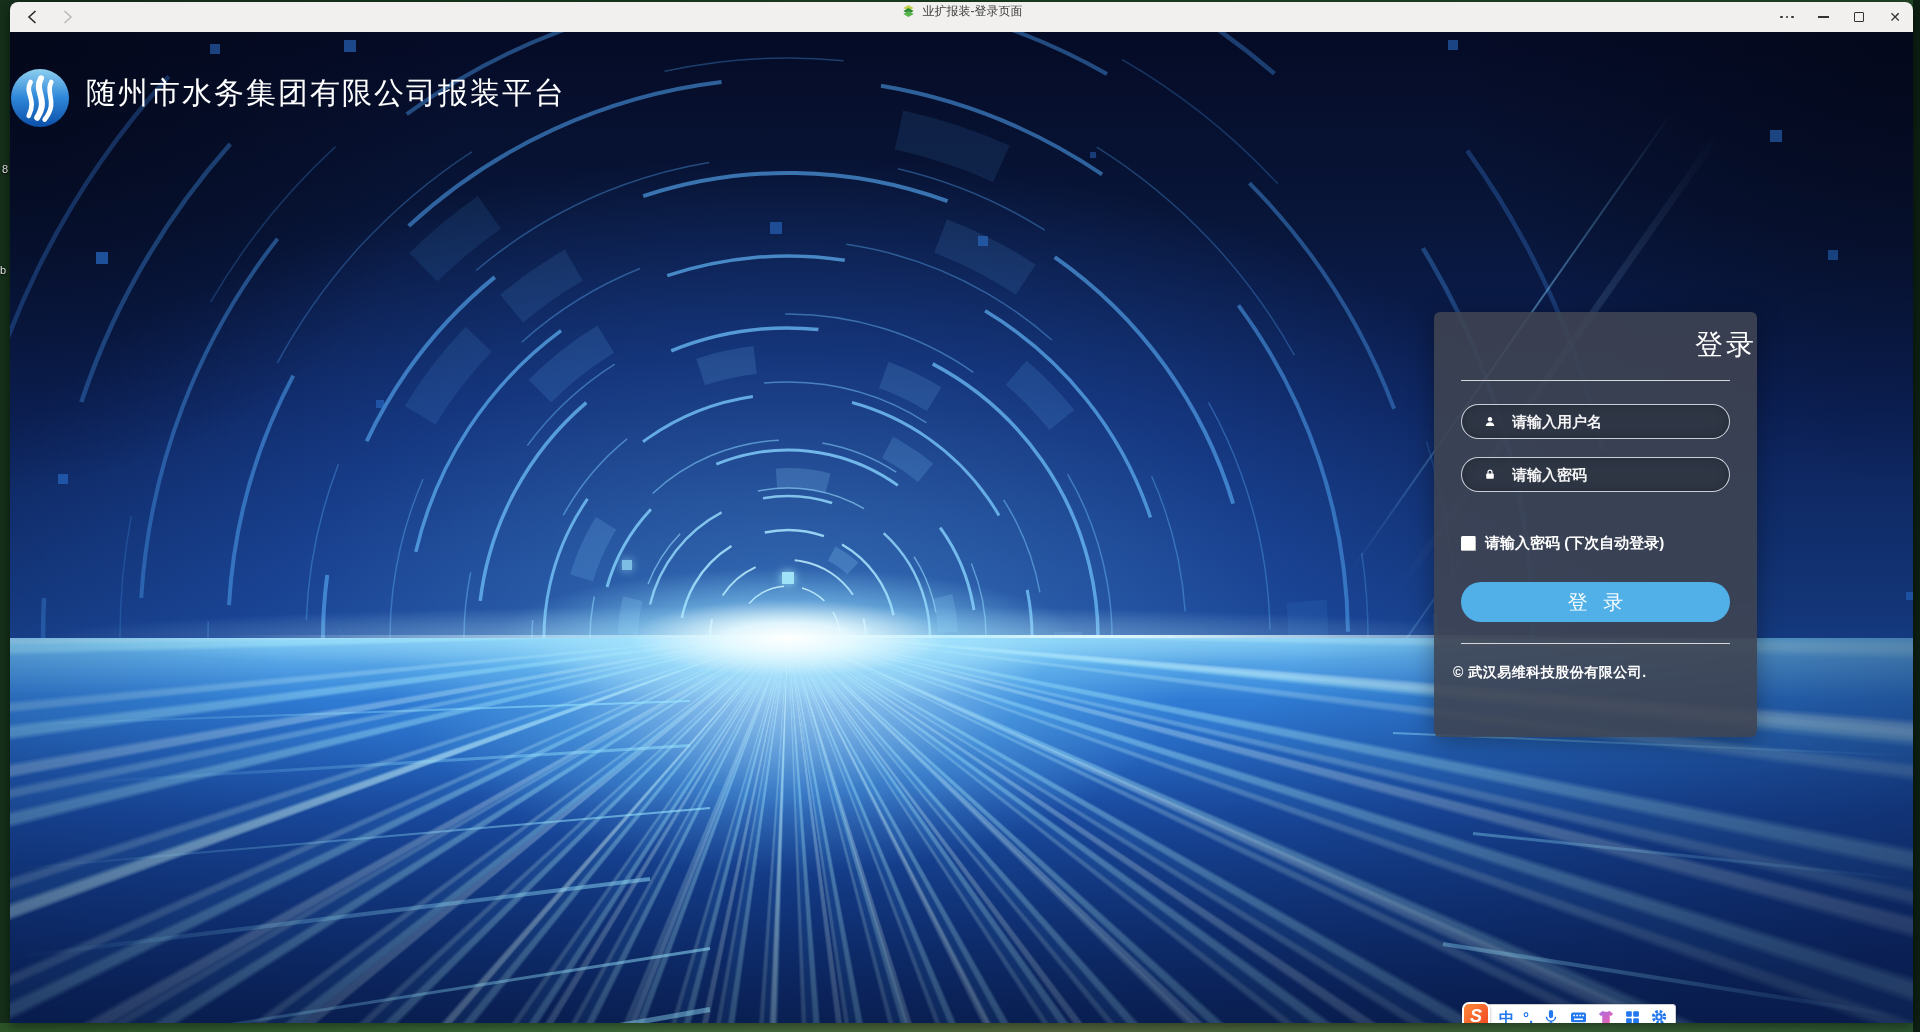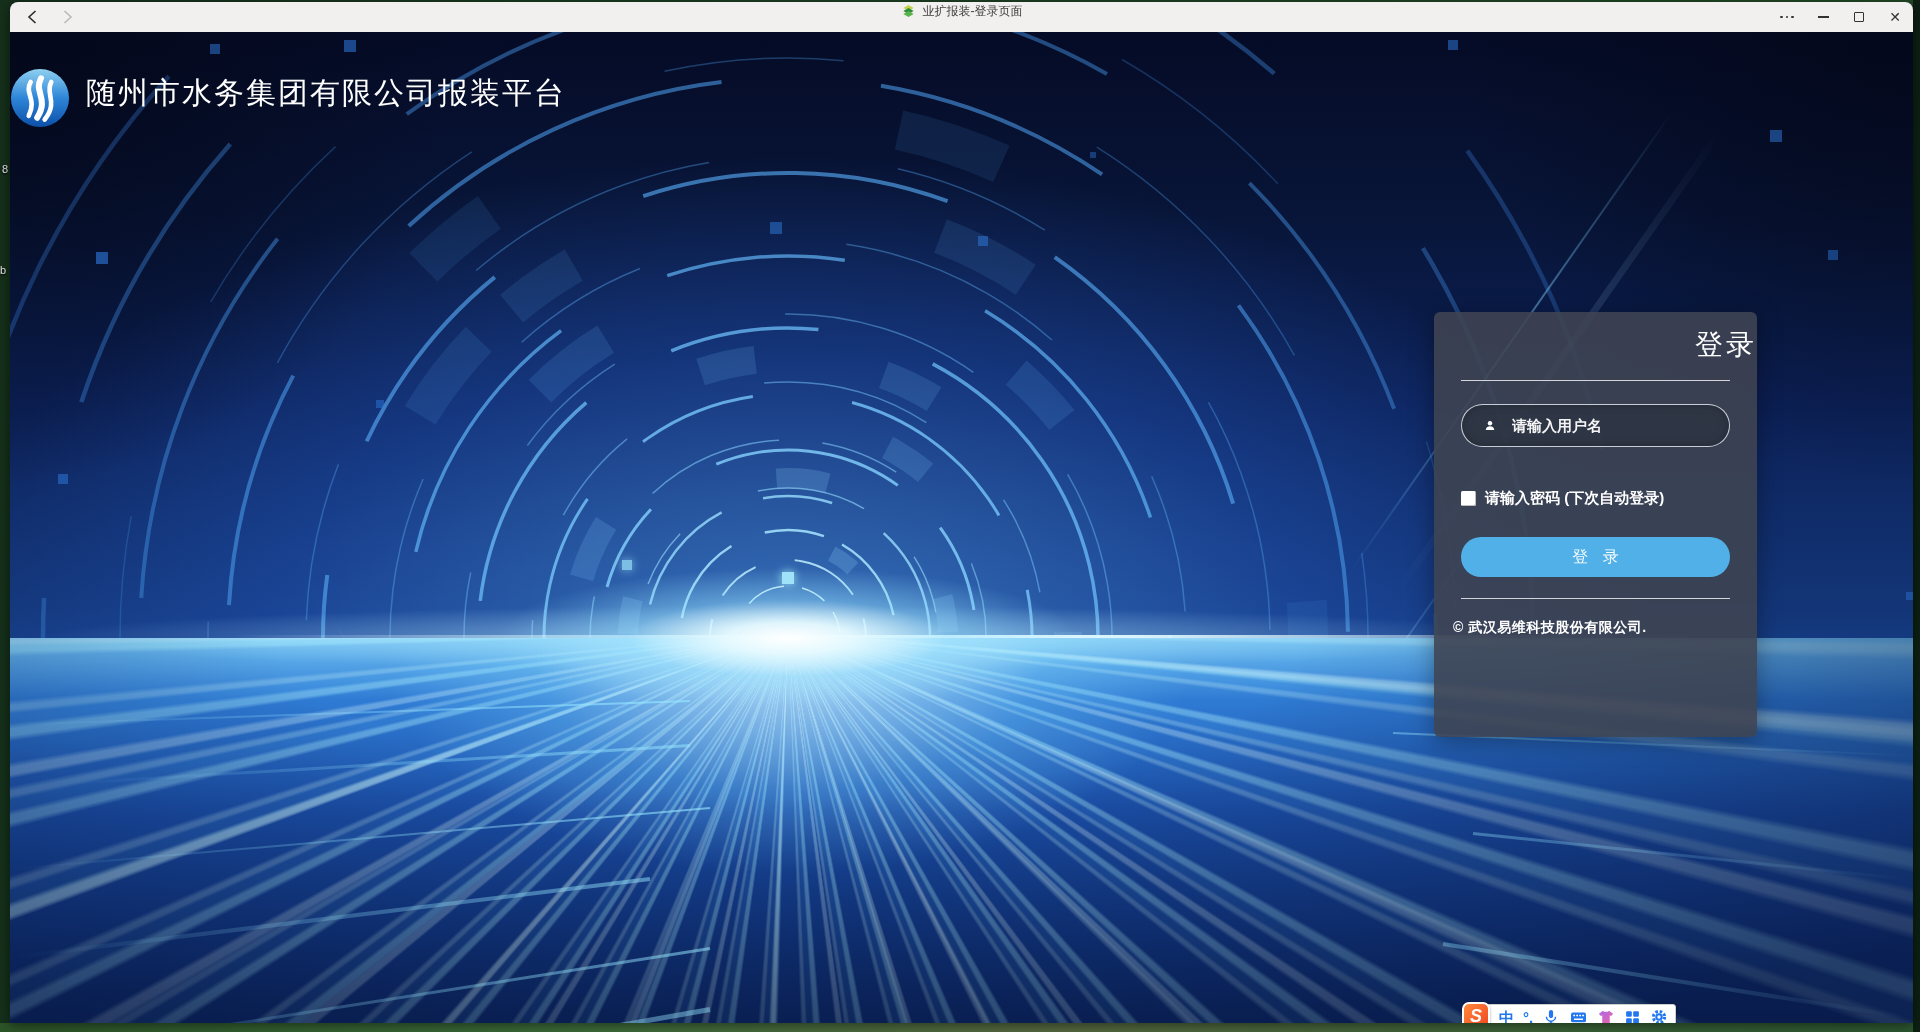--- a/index.html
+++ b/index.html
@@ -85,35 +85,35 @@
 
   
   .brand { position:absolute; left:0; top:36px; display:flex; align-items:center; gap:16px; z-index:5; }
   .brand h1 { color:#ffffff; font-size:30px; font-weight:500; letter-spacing:2px; transform:translateY(-5px); }
 
   
   .panel { position:absolute; left:1424px; top:280px; width:323px; height:425px; z-index:10;
       background:rgba(62,68,82,.9); border-radius:6px; box-shadow:0 4px 24px rgba(0,0,0,.35); }
   .panel h2 { margin-top:14px; text-align:right; color:#fff; font-size:28px; font-weight:400; letter-spacing:3px; }
   .hr { border-top:1px solid rgba(255,255,255,.78); margin:16px 27px 0; }
-  .field { display:flex; align-items:center; gap:16px; height:43px; margin:0 27px; border-radius:23px;
+  .field { display:flex; align-items:center; gap:16px; height:35px; margin:0 27px; border-radius:23px;
       border:1px solid rgba(228,233,242,.85); background:rgba(40,46,58,.6);
       box-shadow:inset 0 0 10px rgba(0,0,0,.22); padding-left:22px; }
   .field.user { margin-top:23px; }
   .field.pass { margin-top:18px; }
   .field input { flex:1; background:transparent; border:none; outline:none; color:#fff;
       font-size:15px; font-weight:700; font-family:inherit; padding-right:16px; }
   .field input::placeholder { color:rgba(255,255,255,.95); font-weight:700; }
   .remember { display:flex; align-items:center; margin:42px 27px 0; cursor:pointer;
       color:#fff; font-size:15px; font-weight:700; }
   .cb { width:15px; height:15px; background:#fff; border-radius:1.5px; margin-right:9px;
       box-shadow:inset -1px -1px 0 rgba(0,0,0,.25); }
   .submit { display:block; width:269px; height:40px; margin:29px 27px 0; border:none; cursor:pointer;
       border-radius:21px; background:#51b0e8; color:rgba(255,255,255,.96);
-      font-size:16px; letter-spacing:5px; text-indent:5px; font-family:inherit; }
+      font-size:20px; letter-spacing:5px; text-indent:5px; font-family:inherit; }
   .hr2 { margin-top:21px; }
   .copyright { margin:20px 19px 0; color:#fff; font-size:14px; font-weight:600; letter-spacing:.5px; }
 
   
   .ime { position:absolute; left:1452px; top:970px; z-index:20; height:28px; }
   .ime-body { margin-left:16px; margin-top:2px; height:26px; width:198px; background:#fff;
       border:1px solid #cfcfcf; border-radius:3px; box-shadow:0 1px 3px rgba(0,0,0,.3);
       display:flex; align-items:center; padding-left:20px; gap:9px; }
   .s-logo { position:absolute; left:0; top:0; width:28px; height:28px; border-radius:7px;
       background:linear-gradient(135deg,#ff8a3c,#f1441e); border:2px solid #fff;
@@ -265,20 +265,27 @@
       <div class="hr"></div>
 
       <div class="field user">
         <svg width="19" height="19" viewBox="0 0 24 24">
           <circle cx="12" cy="7.6" r="4.4" fill="#fff"></circle>
           <path d="M3.5 21c0-4.6 3.8-7.6 8.5-7.6s8.5 3 8.5 7.6z" fill="#fff"></path>
         </svg>
         <input type="text" placeholder="请输入用户名" style="">
       </div>
 
+      <div class="field pass">
+        <svg width="18" height="19" viewBox="0 0 24 24">
+          <rect x="4.5" y="10" width="15" height="10.5" rx="1.6" fill="#fff"></rect>
+          <path d="M8 10.5V7.2a4 4 0 0 1 8 0v3.3" stroke="#fff" stroke-width="2.4" fill="none"></path>
+        </svg>
+        <input type="password" placeholder="请输入密码" style="">
+      </div>
 
       <label class="remember">
         <span class="cb"></span>
         <span>请输入密码 (下次自动登录)</span>
       </label>
 
       <button class="submit">登 录</button>
 
       <div class="hr hr2"></div>
       <div class="copyright">© 武汉易维科技股份有限公司.</div>

